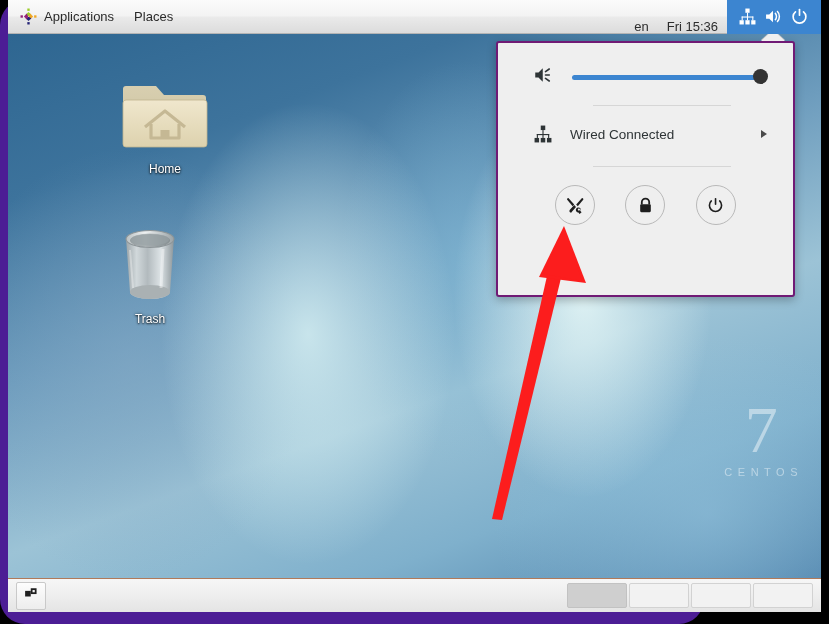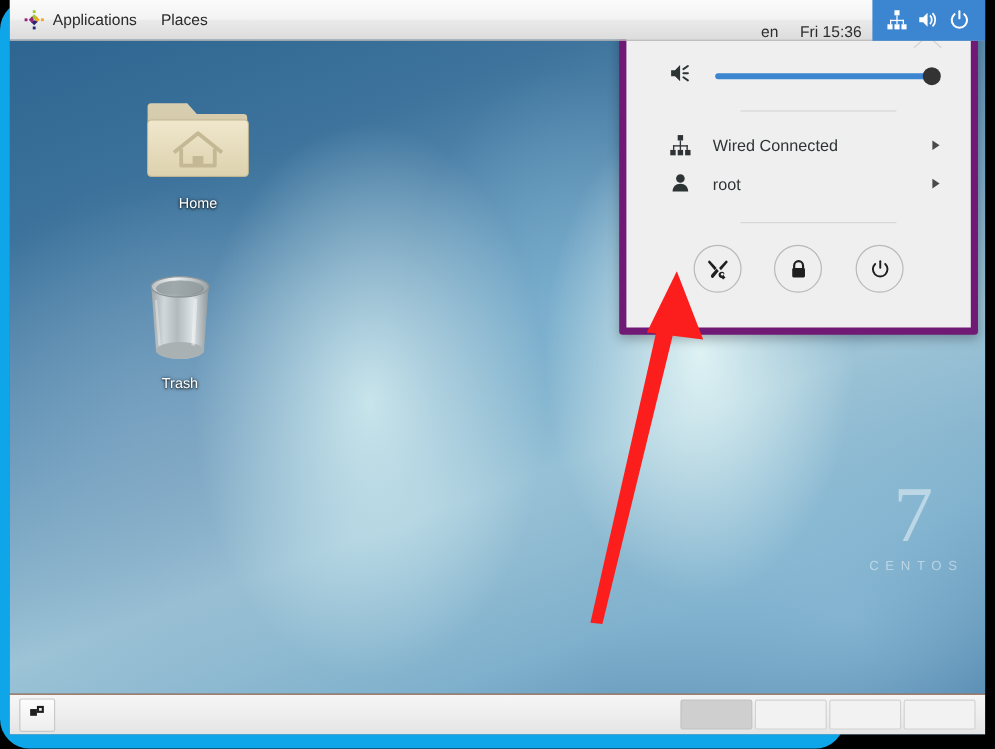--- a/index.html
+++ b/index.html
@@ -5,21 +5,21 @@
   * { margin:0; padding:0; box-sizing:border-box; }
   html, body {
     width:829px; height:624px;
     background:#000;
     font-family:"Liberation Sans", sans-serif;
     overflow:hidden;
   }
   #screen {
     position:relative;
     width:704px; height:624px;
-    background:#0ea5e9;
+    background:#4c1d95;
     border-radius:25px;
   }
 
   
   #frame {
     position:absolute;
     left:8px; top:0px;
     width:813px; height:612px;
     overflow:hidden;
     background:#4a7ba4;
@@ -83,28 +83,27 @@
   .desk-label {
     font-size:12px; color:#ffffff; margin-top:4px;
     text-shadow:0 1px 2px rgba(0,0,0,.85), 0 0 3px rgba(0,0,0,.6);
   }
   #icon-home { left:107px; top:38px; }
   #icon-trash { left:92px; top:188px; }
   .icon-art { width:100px; height:86px; position:relative; margin:0 auto; }
 
   
   #popup {
-    position:absolute; left:488px; top:23px;
+    position:absolute; left:488px; top:41px;
     width:299px; height:256px;
     background:#efefef;
-    border:6px solid #701a75;
+    border:2px solid #701a75;
     border-radius:3px;
     box-shadow:0 3px 10px rgba(0,0,0,.28);
     z-index:35;
-    margin-left:20px;
   }
   #popup-arrow {
     position:absolute; left:753px; top:30px;
     width:0; height:0;
     border-left:12px solid transparent;
     border-right:12px solid transparent;
     border-bottom:11px solid #efefef;
     z-index:36;
     filter:drop-shadow(0 -1px 0 #c6c6c6);
   }
@@ -334,30 +333,20 @@
           <rect x="2.5" y="8" width="11" height="1"></rect>
           <rect x="2.5" y="8" width="1" height="3.5"></rect>
           <rect x="7.5" y="8" width="1" height="3.5"></rect>
           <rect x="12.5" y="8" width="1" height="3.5"></rect>
         </svg>
       </span>
       <span class="ml">Wired Connected</span>
       <span class="chev"></span>
     </div>
 
-    <div class="menu-row">
-      <span class="mi">
-        <svg viewBox="0 0 16 16" fill="#2e3436" width="18" height="18">
-          <circle cx="8" cy="4.2" r="3.2"></circle>
-          <path d="M8,8.2 c-3.6,0 -5.6,2.2 -5.8,5.6 h11.6 c-0.2,-3.4 -2.2,-5.6 -5.8,-5.6 z"></path>
-        </svg>
-      </span>
-      <span class="ml">root</span>
-      <span class="chev"></span>
-    </div>
 
     <div class="sep"></div>
 
     <div id="btn-row">
       <div class="circ-btn">
         <span>
           <svg viewBox="0 0 20 20" width="20" height="20">
             <path d="M3.6,3.2 L9.2,9.4 L7.6,11.2 L2.2,4.8 C1.6,4 2.9,2.6 3.6,3.2 Z" fill="#1f1f1f"></path>
             <path d="M16.8,3.2 L11.2,9.4 L12.8,11.2 L18.2,4.8 C18.8,4 17.5,2.6 16.8,3.2 Z" fill="#1f1f1f"></path>
             <path d="M5.4,17.6 C4.3,16.9 4.1,15.6 4.9,14.7 L9.2,10 L11,11.9 L6.9,16.8 C6.4,17.6 6.1,18 5.4,17.6 Z" fill="#1f1f1f"></path>

